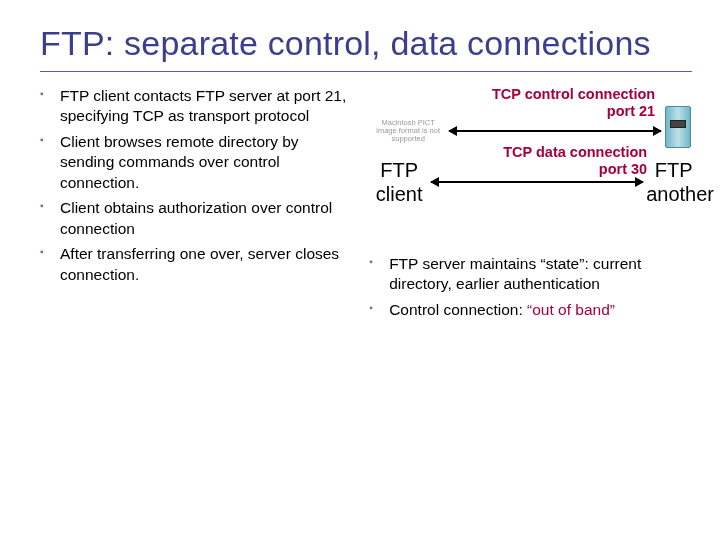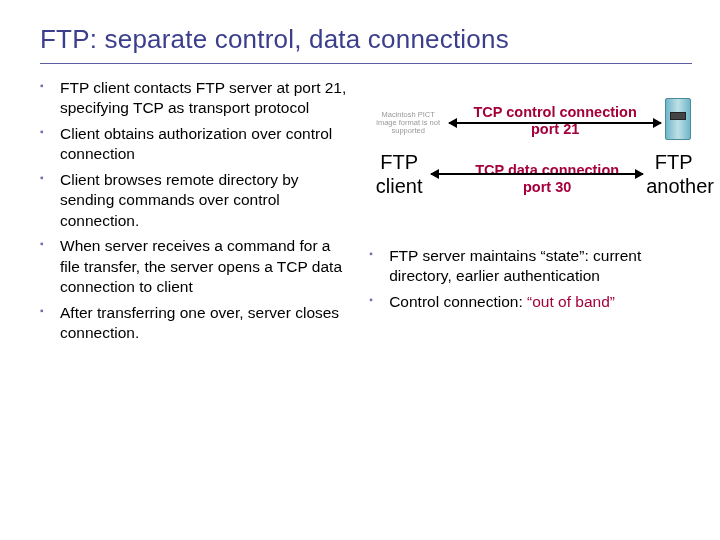--- a/index.html
+++ b/index.html
@@ -13,21 +13,21 @@
     overflow: hidden;
   }
   .slide {
     box-sizing: border-box;
     width: 720px;
     height: 540px;
     padding: 20px 28px 20px 40px;
     position: relative;
   }
   .title {
-    font-size: 26px;
+    font-size: 34px;
     color: #3b3e8c;
     font-weight: 400;
     margin: 4px 0 8px 0;
     letter-spacing: 0.2px;
   }
   .rule {
     border: none;
     border-top: 1.5px solid #5b5ea0;
     margin: 0 0 14px 0;
   }
@@ -67,23 +67,22 @@
   .diagram {
     position: relative;
     height: 160px;
     margin-bottom: 8px;
   }
   .conn-label {
     position: absolute;
     font-size: 14.5px;
     color: #a5003b;
     font-weight: bold;
-    text-align: center;
+    text-align: right;
     line-height: 1.2;
-    margin-top: 26px;
   }
   .tcp-control { left: 86px; top: 0; width: 200px; }
   .tcp-data    { left: 78px; top: 58px; width: 200px; }
   .node-label {
     position: absolute;
     font-size: 20px;
     text-align: center;
     line-height: 1.2;
   }
   .node-client { left: 0; top: 72px; width: 60px; }
@@ -141,23 +140,22 @@
 <div class="slide">
 
   <div class="title">FTP: separate control, data connections</div>
   <hr class="rule">
 
   <div class="body">
 
     <div class="col-left">
       <ul class="bullets">
         <li>FTP client contacts FTP server at port 21, specifying TCP as transport protocol</li>
+        <li>Client browses remote directory by sending commands over control connection.</li>
         <li>Client obtains authorization over control connection</li>
-        <li>Client browses remote directory by sending commands over control connection.</li>
-        <li>When server receives a command for a file transfer, the server opens a TCP data connection to client</li>
         <li>After transferring one over, server closes connection.</li>
       </ul>
     </div>
 
     <div class="col-right">
 
       <div class="diagram">
         <div class="conn-label tcp-control">
           <span>TCP control connection</span><br>
           <span>port 21</span>

